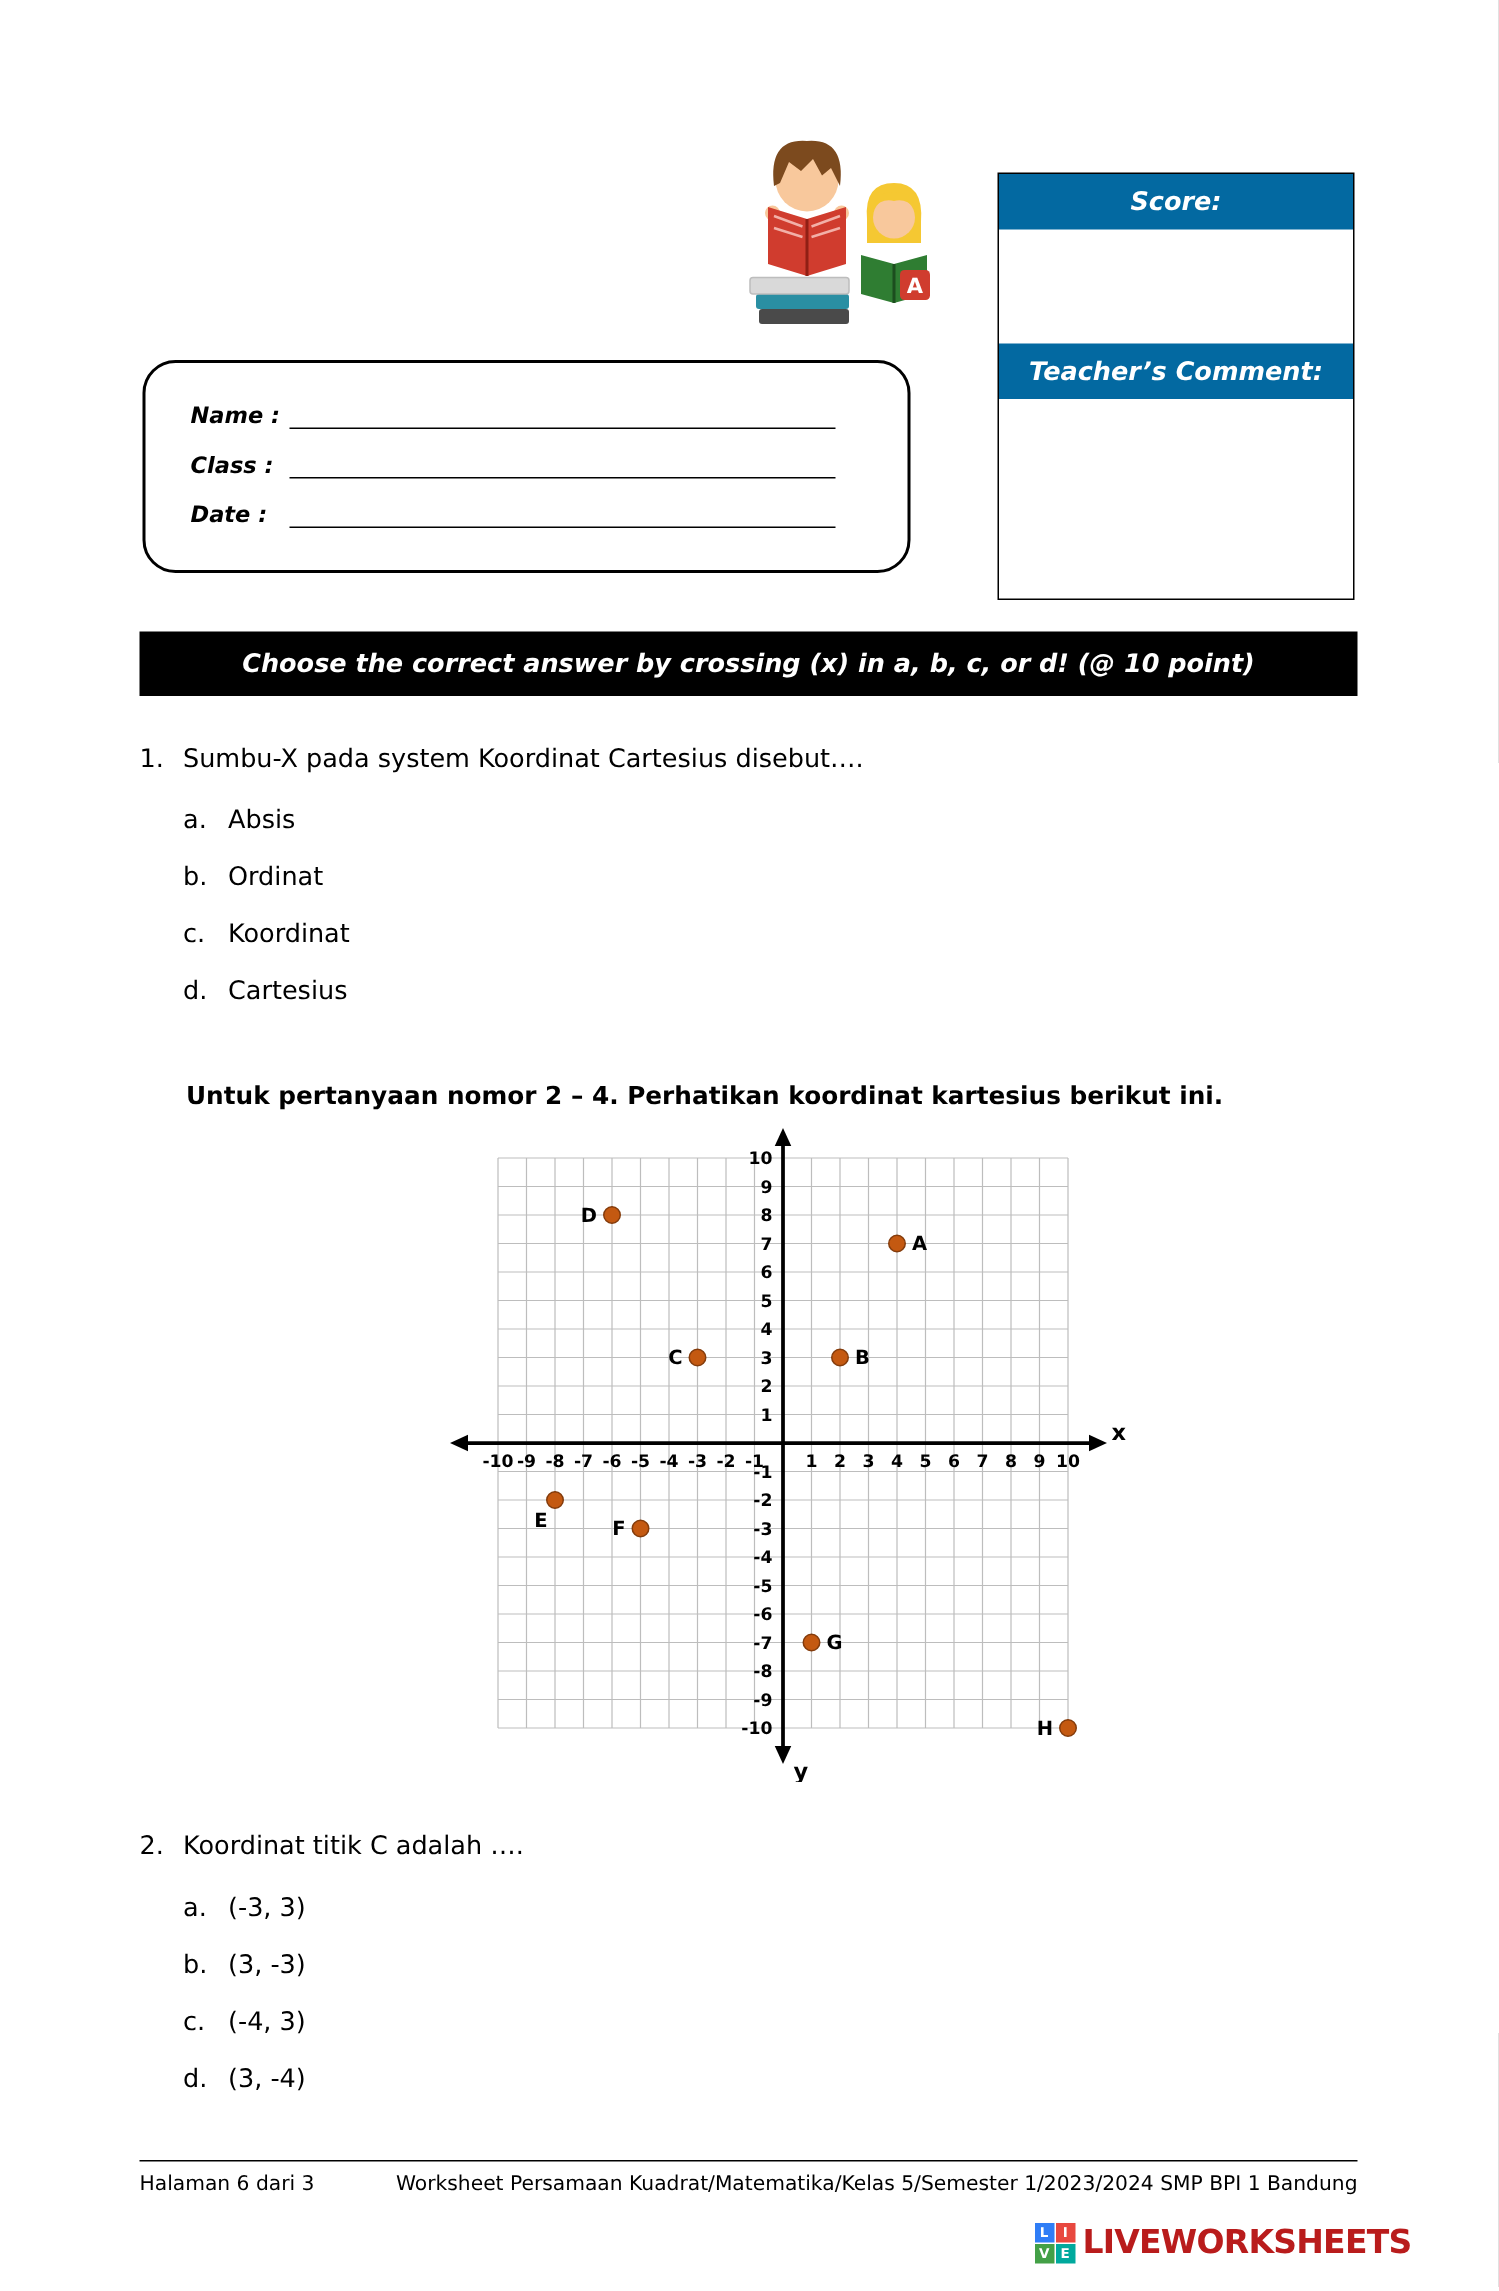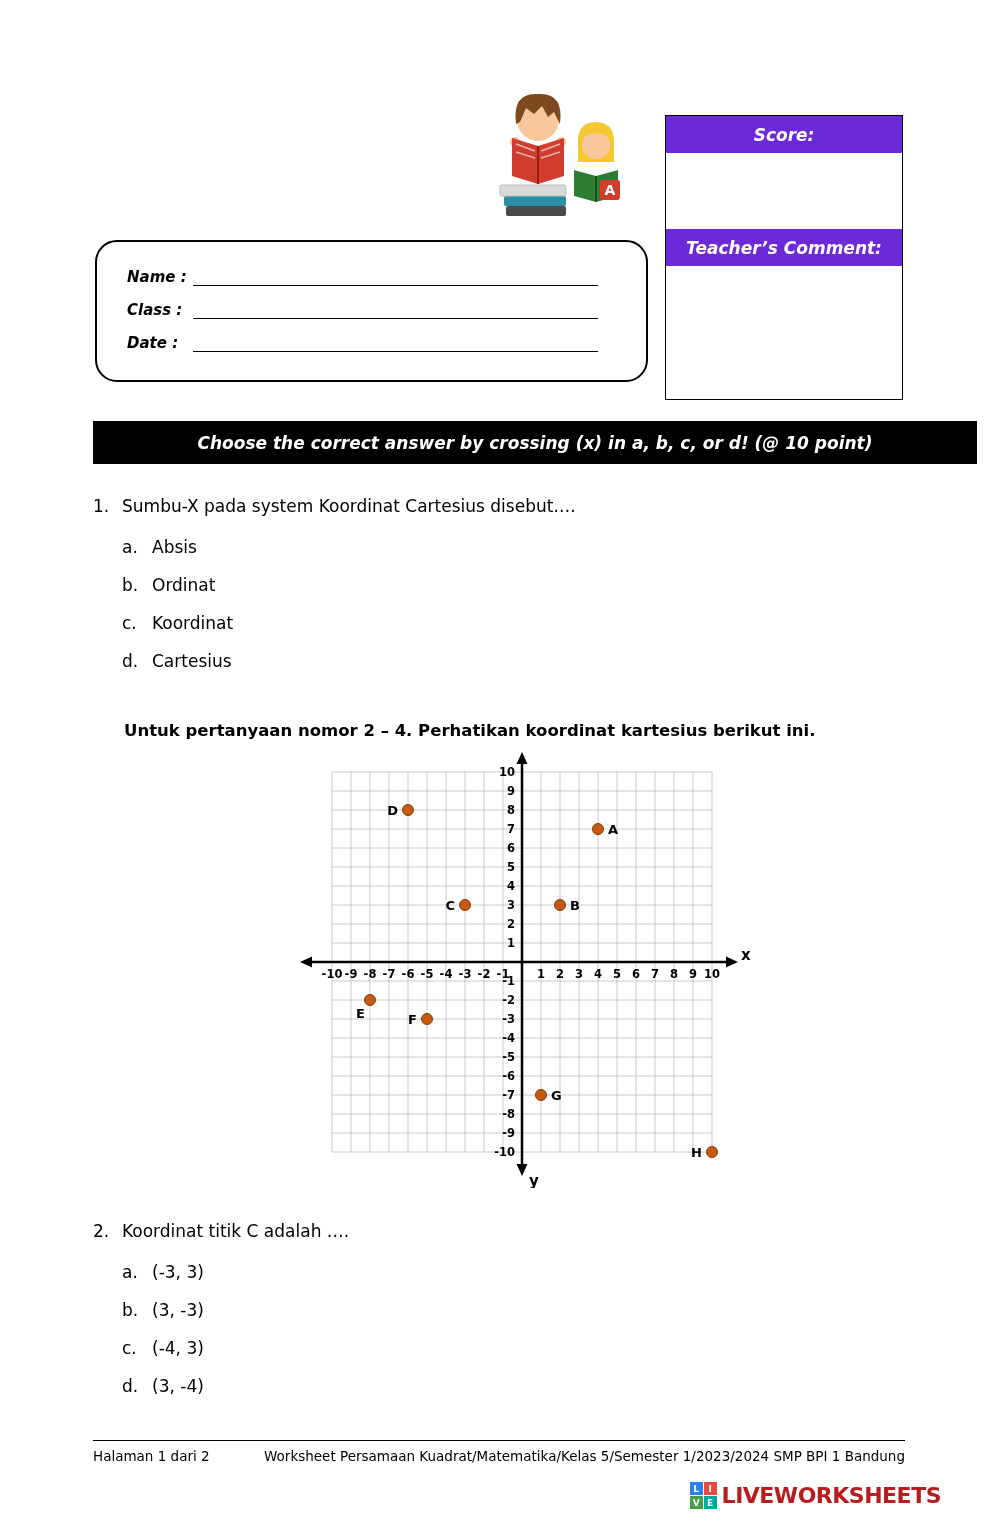--- a/index.html
+++ b/index.html
@@ -11,21 +11,21 @@
     overflow: hidden;
   }
   .abs { position: absolute; }
 
   
   .title { text-align: center; font-weight: bold; font-size: 34px; line-height: 58px; letter-spacing: 2px;
     text-shadow: -2px -2px 0 #fff, 2px -2px 0 #fff, -2px 2px 0 #fff, 2px 2px 0 #fff, 4px 5px 5px rgba(110,110,110,.55); }
 
   
   .panel { border: 1.5px solid #000; background: #fff; }
-  .bar { background: #6d28d9; color: #fff; font-weight: bold; font-style: italic;
+  .bar { background: #0369a1; color: #fff; font-weight: bold; font-style: italic;
          display: flex; align-items: center; justify-content: center; font-size: 17px; }
 
   
   .id-box { border: 2px solid #000; border-radius: 22px; padding: 26px 48px 10px 30px; background: #fff; }
   .id-row { display: flex; align-items: flex-end; margin-bottom: 15px; font-weight: bold; font-style: italic; font-size: 15px; }
   .id-row .lbl { flex: 0 0 60px; white-space: nowrap; }
   .id-row .line { flex: 1; border-bottom: 1.6px solid #000; height: 16px; margin-left: 6px; }
 
   
   .banner { background: #000; color: #fff; display: flex; align-items: center; justify-content: center;
@@ -81,36 +81,36 @@
     <text x="118" y="115" font-size="14" font-weight="bold" fill="#fff" text-anchor="middle">A</text>
   </svg>
 
   <div class="abs panel" style="left:665px; top:115px; width:238px; height:285px;">
     <div class="bar" style="height:37px;">Score:</div>
     <div style="height:76px;"></div>
     <div class="bar" style="height:37px;">Teacher’s Comment:</div>
     <div></div>
   </div>
 
-  <div class="abs id-box" style="left:95px; top:240px; width:553px; height:142px;">
+  <div class="abs id-box" style="left:95px; top:240px; width:512px; height:142px;">
     <div class="id-row">
       <span class="lbl">Name :</span>
       <span class="line"></span>
     </div>
     <div class="id-row">
       <span class="lbl">Class :</span>
       <span class="line"></span>
     </div>
     <div class="id-row">
       <span class="lbl">Date :</span>
       <span class="line"></span>
     </div>
   </div>
 
-  <div class="abs banner" style="left:93px; top:421px; width:884px; height:43px;">Choose the correct answer by crossing (x) in a, b, c, or d! (@ 10 point)</div>
+  <div class="abs banner" style="left:93px; top:421px; width:812px; height:43px;">Choose the correct answer by crossing (x) in a, b, c, or d! (@ 10 point)</div>
 
   <div class="abs q" style="left:93px; top:496px; width:800px;">
     <div class="q-head">
       <span class="q-num">1.</span>
       <span>Sumbu-X pada system Koordinat Cartesius disebut….</span>
     </div>
     <div class="opt" style="margin-top:21px;">
       <span class="opt-letter">a.</span>
       <span>Absis</span>
     </div>
@@ -257,21 +257,21 @@
       <span>(-4, 3)</span>
     </div>
     <div class="opt">
       <span class="opt-letter">d.</span>
       <span>(3, -4)</span>
     </div>
   </div>
 
   <div class="abs footer-rule" style="left:93px; top:1440px; width:812px;"></div>
   <div class="abs footer-row" style="left:93px; top:1448px; width:812px;">
-    <span>Halaman 1 dari 2</span>
+    <span>Halaman 6 dari 3</span>
     <span>Worksheet Persamaan Kuadrat/Matematika/Kelas 5/Semester 1/2023/2024 SMP BPI 1 Bandung</span>
   </div>
 
   <div class="abs logo" style="right:58px; top:1482px;">
     <div class="logo-grid">
       <span style="background: rgb(47, 125, 246);">L</span>
       <span style="background: rgb(232, 72, 63);">I</span>
       <span style="background: rgb(67, 160, 71);">V</span>
       <span style="background: rgb(0, 169, 157);">E</span>
     </div>

